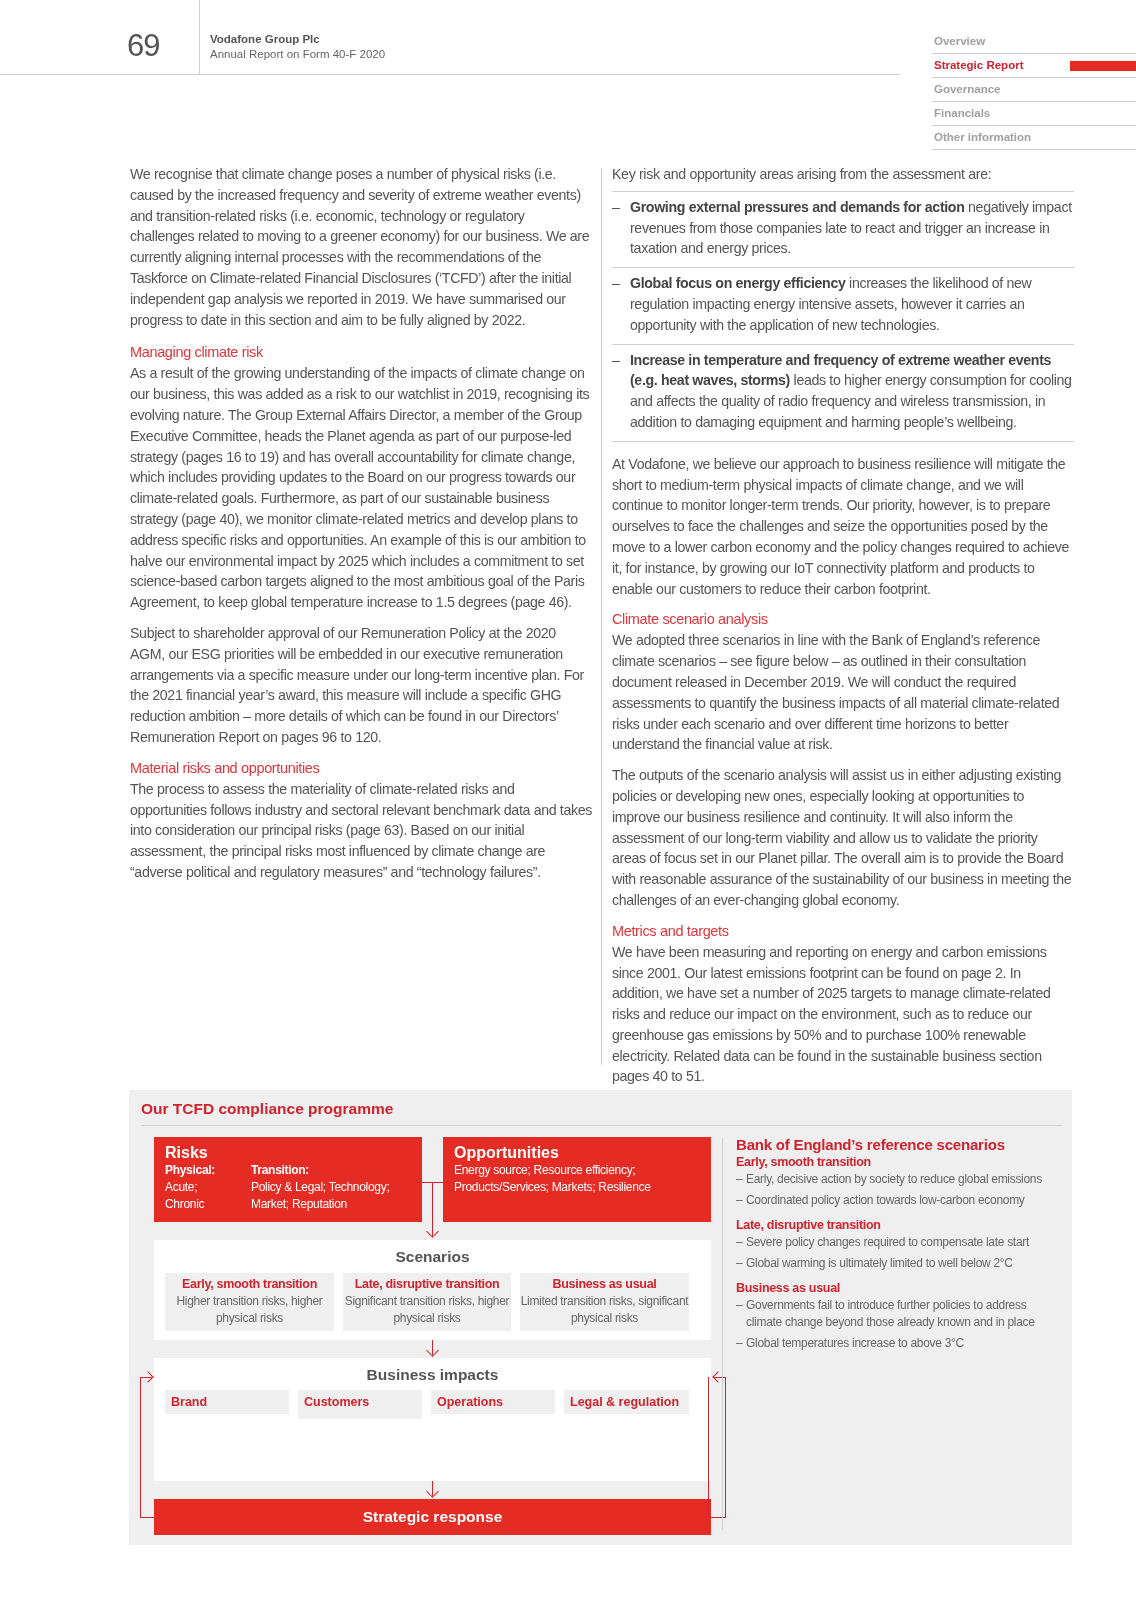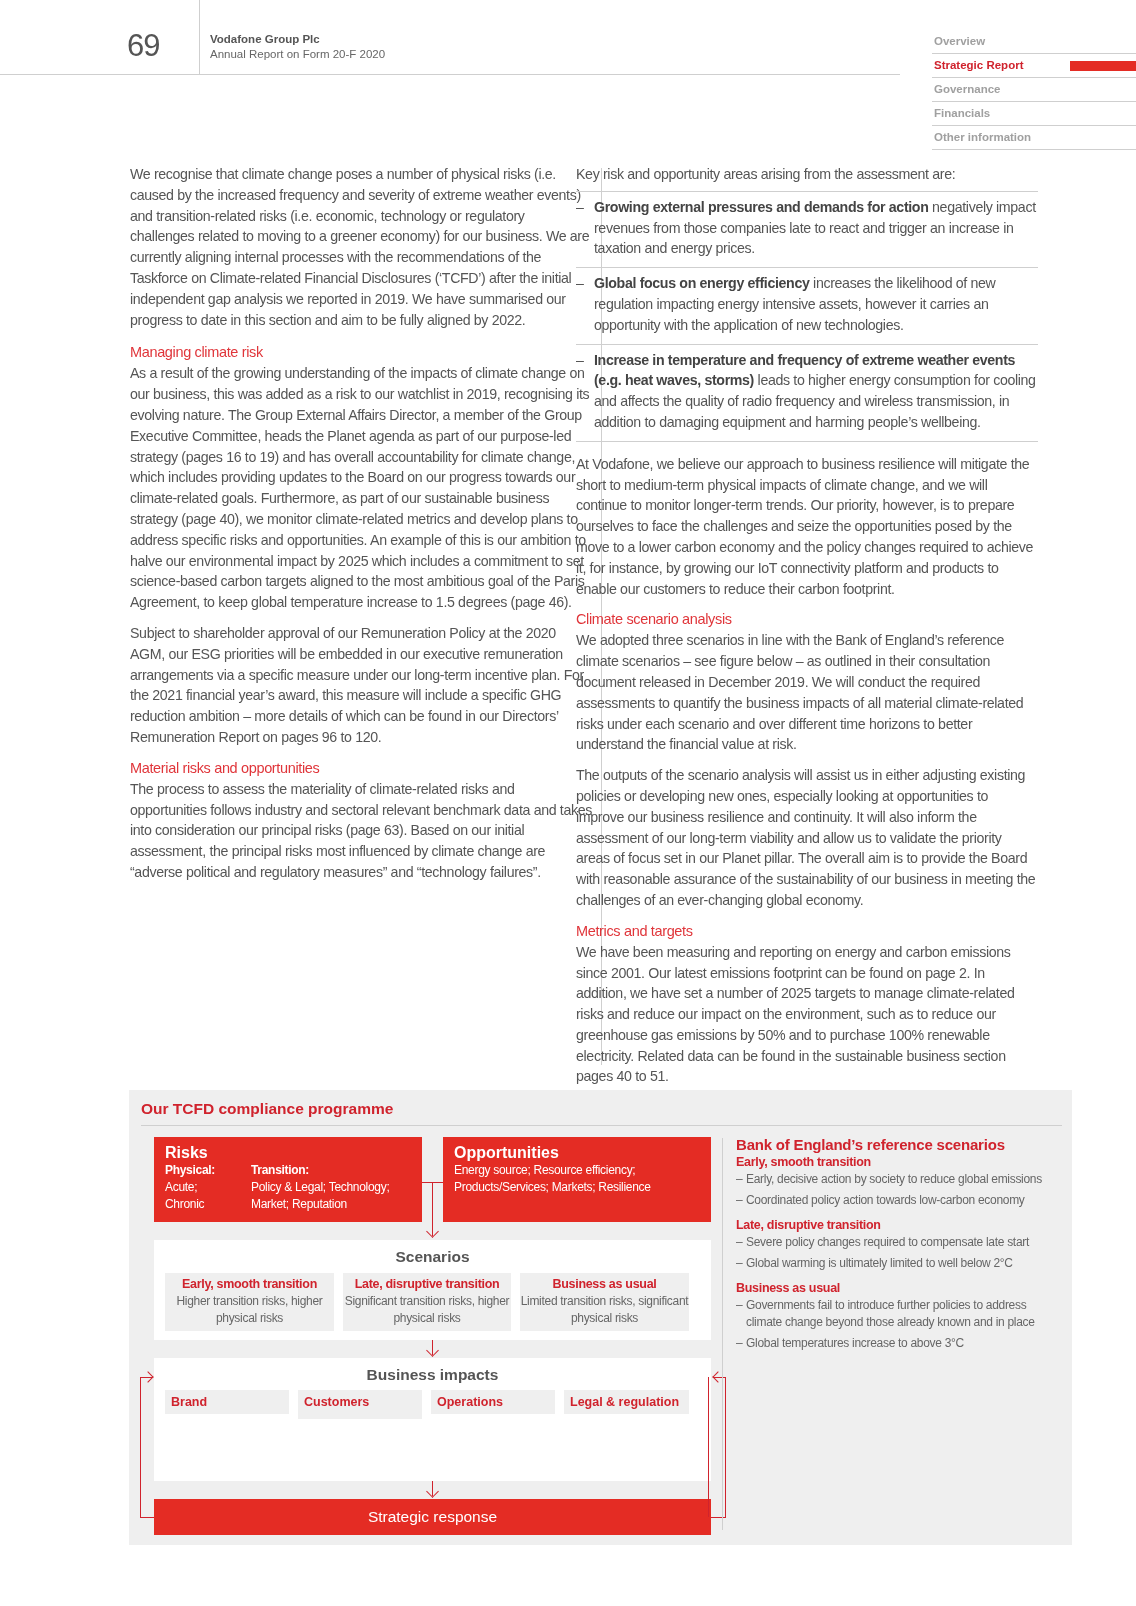--- a/index.html
+++ b/index.html
@@ -14,21 +14,21 @@
   .report-title { position: absolute; left: 210px; top: 48px; font-size: 11.5px; color: #666; }
 
   .nav { position: absolute; left: 932px; top: 30px; width: 204px; }
   .nav-item { height: 24px; border-bottom: 1px solid #cfcfcf; font-size: 11.5px; font-weight: bold; color: #a0a0a0; line-height: 22px; padding-left: 2px; position: relative; }
   .nav-item.active { color: #d0232d; }
   .nav-bar { position: absolute; left: 138px; top: 7px; width: 66px; height: 10px; background: #e42c24; }
 
   
   .col { position: absolute; top: 164px; font-size: 14.2px; line-height: 20.8px; color: #555; letter-spacing: -0.35px; }
   .col-left { left: 130px; width: 462px; }
-  .col-right { left: 576px; width: 462px; }
+  .col-right { left: 612px; width: 462px; }
   .vsep { position: absolute; left: 601px; top: 168px; width: 1px; height: 897px; background: #cfcfcf; }
   .h-main { color: #d0232d; font-weight: bold; font-size: 15.5px; line-height: 21px; letter-spacing: -0.2px; }
   .h-sub { color: #e0353a; font-size: 14.5px; line-height: 21px; }
   p { margin-bottom: 10px; }
   p.nogap { margin-bottom: 0; }
   .bullets { list-style: none; border-top: 1px solid #cfcfcf; margin-top: 6px; margin-bottom: 12px; }
   .bullets li { position: relative; padding: 5px 0 8px 18px; border-bottom: 1px solid #cfcfcf; }
   .bullets li .dash { position: absolute; left: 0; top: 5px; }
   .bullets li b { color: #444; }
 
@@ -62,21 +62,21 @@
   .boe li::before { content: "–"; position: absolute; left: 0; }
   .boe .grp { margin-bottom: 8px; }
 </style>
 </head>
 <body>
 
 <div class="hdr-vline"></div>
 <div class="hdr-line"></div>
 <div class="page-num">69</div>
 <div class="company">Vodafone Group Plc</div>
-<div class="report-title">Annual Report on Form 20-F 2020</div>
+<div class="report-title">Annual Report on Form 40-F 2020</div>
 
 <nav class="nav">
   <div class="nav-item"><span>Overview</span></div>
   <div class="nav-item active"><span>Strategic Report</span><span class="nav-bar"></span></div>
   <div class="nav-item"><span>Governance</span></div>
   <div class="nav-item"><span>Financials</span></div>
   <div class="nav-item"><span>Other information</span></div>
 </nav>
 
 <div class="col col-left">
@@ -158,21 +158,21 @@
     <div class="w-title" style="margin-top:8px;">Business impacts</div>
     <div class="bi-cell" style="left:11px; top:32px; width:124px; height:24px;">Brand</div>
     <div class="bi-cell" style="left:144px; top:32px; width:124px; height:29px;">Customers</div>
     <div class="bi-cell" style="left:277px; top:32px; width:124px; height:24px;">Operations</div>
     <div class="bi-cell" style="left:410px; top:32px; width:125px; height:24px;">Legal &amp; regulation</div>
   </div>
 
   <div class="rline" style="left:303px; top:391px; width:1px; height:15px;"></div>
   <div class="arrow-down" style="left:299px; top:397px;"></div>
 
-  <div class="redbox" style="left:25px; top:409px; width:557px; height:36px; text-align:center; line-height:36px; font-size:15.5px; font-weight:normal;">
+  <div class="redbox" style="left:25px; top:409px; width:557px; height:36px; text-align:center; line-height:36px; font-size:15.5px; font-weight:bold;">
     <span>Strategic response</span>
   </div>
 
   <div class="rline" style="left:11px; top:287px; width:1px; height:140px;"></div>
   <div class="rline" style="left:11px; top:427px; width:14px; height:1px;"></div>
   <div class="rline" style="left:11px; top:287px; width:12px; height:1px;"></div>
   <div class="arrow-right" style="left:15px; top:283px;"></div>
 
   <div class="rline" style="left:579px; top:287px; width:1px; height:140px;"></div>
   <div class="rline" style="left:582px; top:427px; width:14px; height:1px;"></div>

